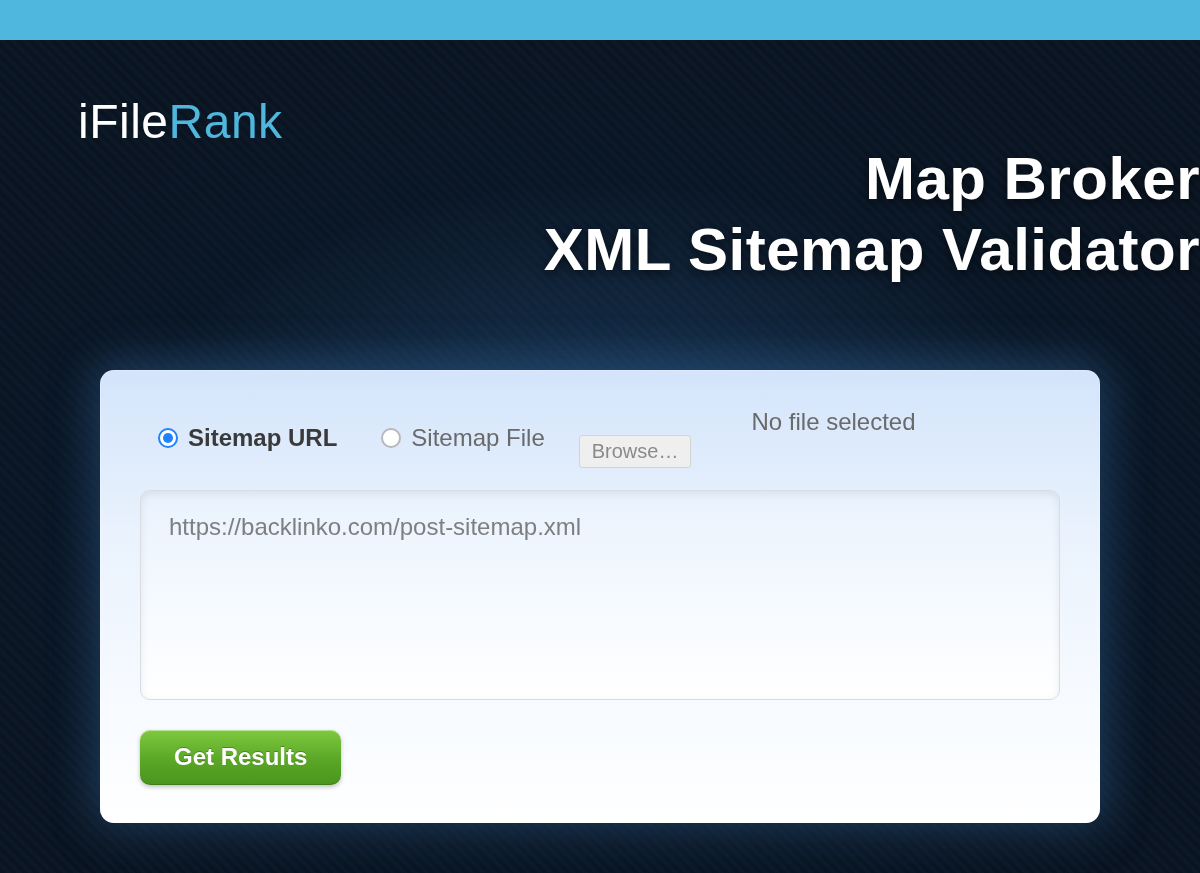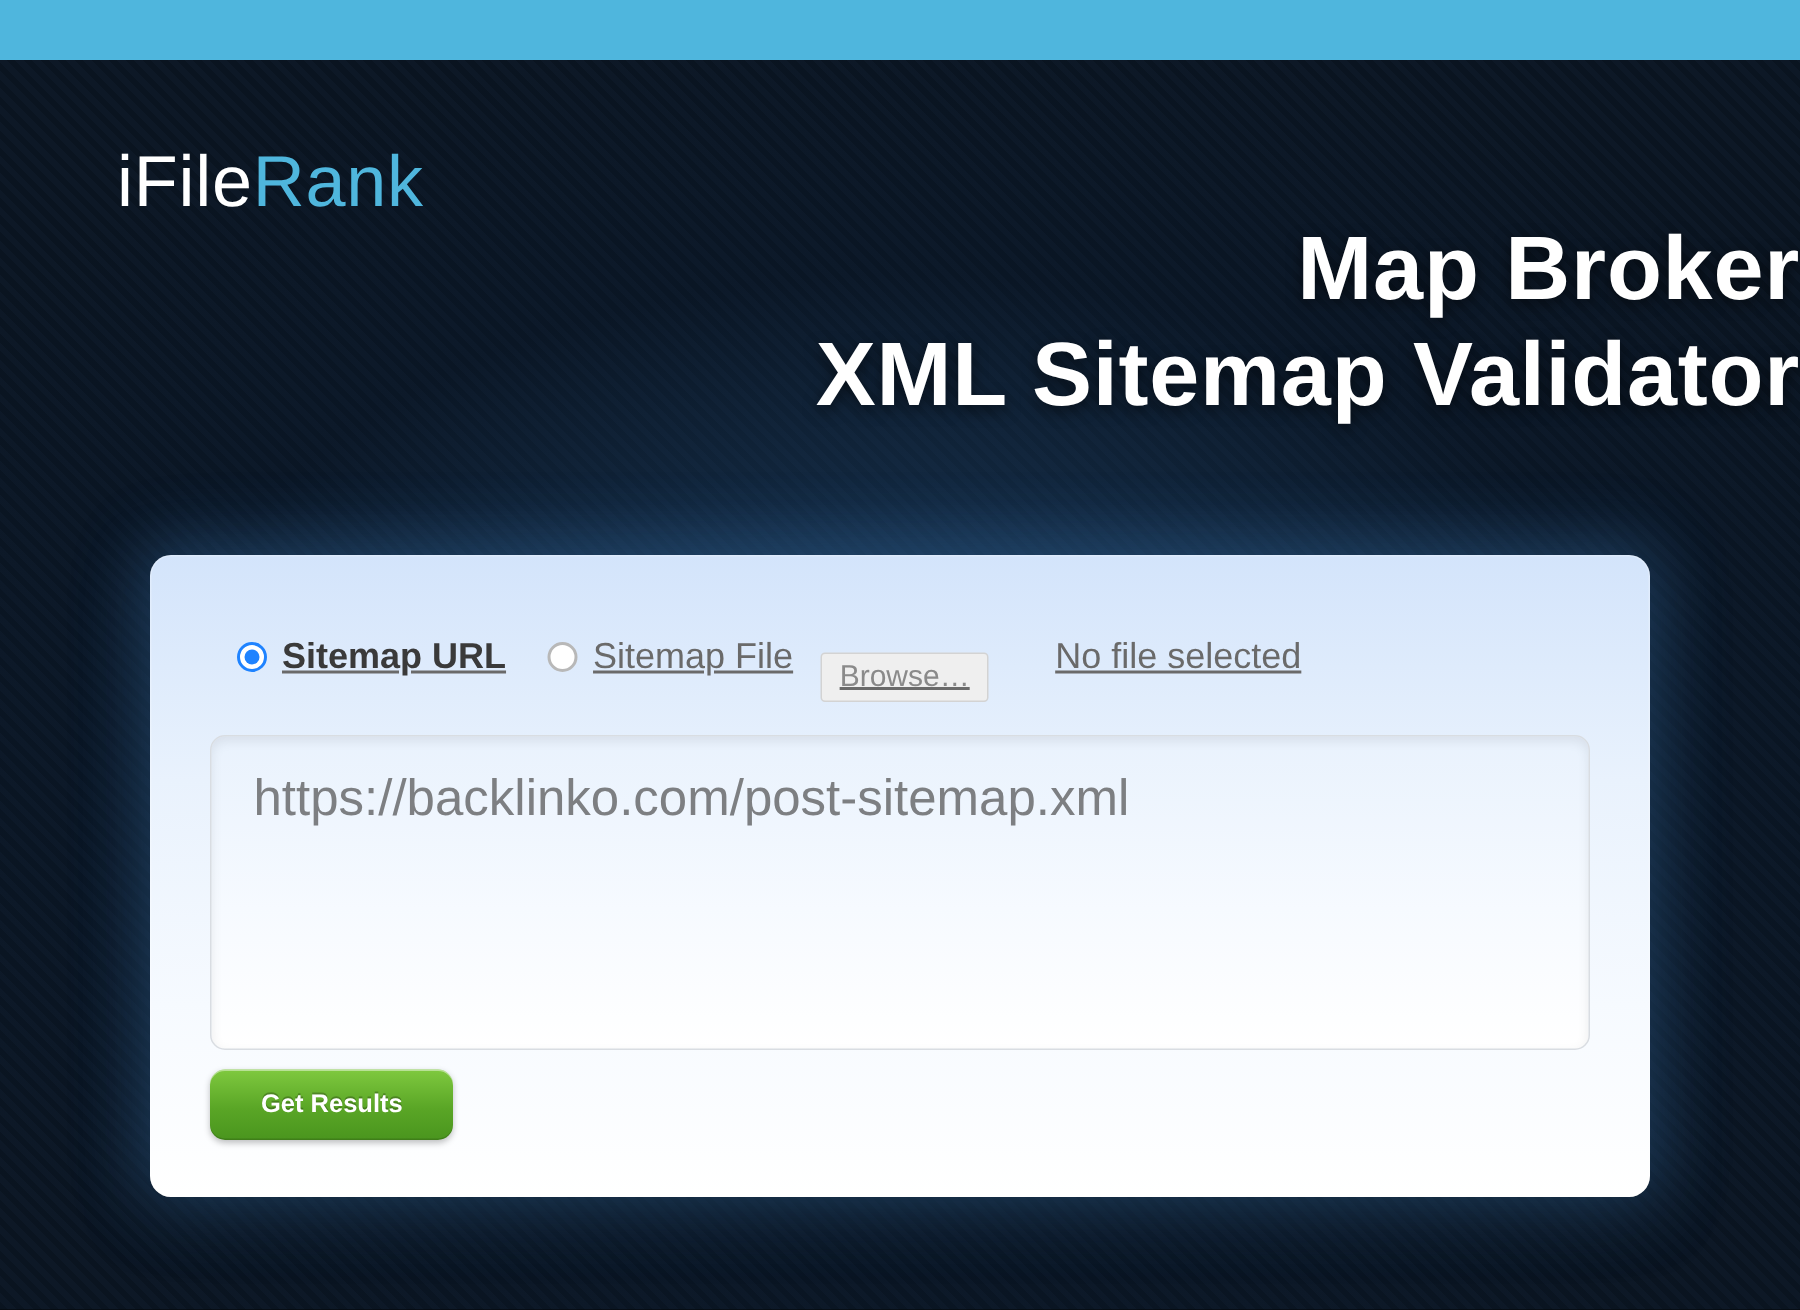--- a/index.html
+++ b/index.html
@@ -53,27 +53,25 @@
     border-radius: 14px;
     padding: 38px 40px 38px 40px;
     background: linear-gradient(to bottom, #d3e4fb 0%, #e9f2fd 35%, #f6faff 70%, #ffffff 100%);
     box-shadow:
       0 0 0 1px rgba(255,255,255,0.25) inset,
       0 0 45px 6px rgba(80,160,240,0.35),
       0 10px 40px rgba(0,0,0,0.6);
   }
   .options {
     display: flex;
-    align-items: center;
-    gap: 28px;
+    gap: 44px;
     margin-left: 18px;
     margin-bottom: 22px;
     font-size: 24px;
     color: #6a6a6a;
-    text-decoration: underline;
   }
   .opt { display: inline-flex; align-items: center; gap: 10px; }
   .radio {
     width: 20px; height: 20px; border-radius: 50%;
     border: 2px solid #b8b8b8; background: #fff;
     display: inline-flex; align-items: center; justify-content: center;
     cursor: pointer;
   }
   .radio.checked { border-color: #1f83ff; }
   .radio.checked::after {
@@ -95,30 +93,30 @@
   }
   .file-status { font-size: 24px; color: #6a6a6a; margin-left: 16px; }
   .textarea {
     width: 100%;
     height: 210px;
     border-radius: 10px;
     border: 1px solid #d9dde2;
     background: linear-gradient(to bottom, #e9f2fd 0%, #f6faff 55%, #ffffff 100%);
     box-shadow: inset 0 3px 8px rgba(0,0,0,0.08);
     padding: 22px 28px;
-    font-size: 34px;
+    font-size: 24px;
     color: #7d7f82;
     font-family: "Helvetica Neue", Helvetica, Arial, sans-serif;
     resize: none;
     outline: none;
   }
   .get-results {
-    margin-top: 8px;
+    margin-top: 26px;
     display: inline-block;
-    font-size: 17px;
+    font-size: 24px;
     font-weight: 600;
     color: #fff;
     padding: 13px 34px 14px;
     border: none;
     border-radius: 10px;
     cursor: pointer;
     background: linear-gradient(to bottom, #7fc93f 0%, #5aa626 55%, #4a951e 100%);
     box-shadow:
       inset 0 1px 0 rgba(255,255,255,0.45),
       inset 0 -1px 0 rgba(0,0,0,0.15),

